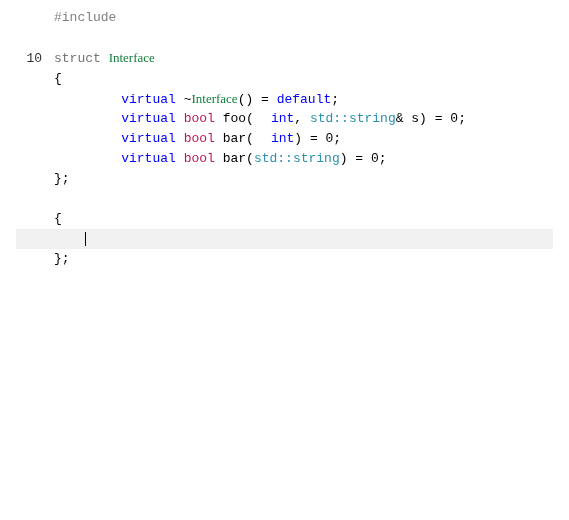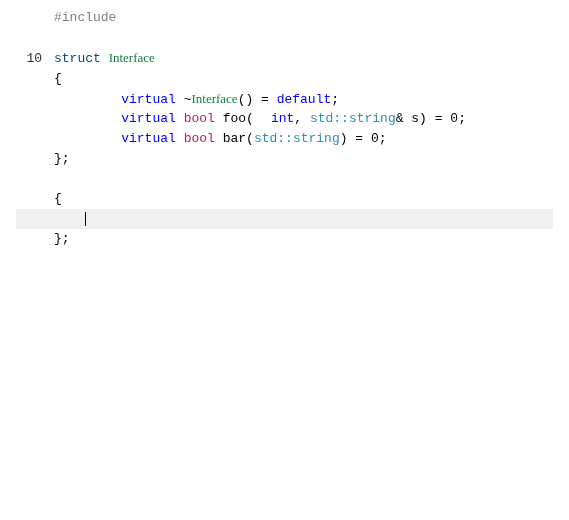--- a/index.html
+++ b/index.html
@@ -49,21 +49,21 @@
 
     .line-number.active {
       color: #333333;
     }
 
     .line-content {
       flex: 1;
       white-space: pre;
       padding-left: 4px;
     }
-    .kw-struct { color: #0c4a6e; }
+    .kw-struct { color: #737373; }
     .kw-virtual { color: #0000ff; margin-left: 36px; }
     .kw-bool { color: #be185d; }
     .kw-default { color: #0000ff; }
     .kw-int { color: #0000ff; margin-left: 17px; }
     .type-name { color: #15803d; font-family: Liberation Serif, serif; }
     .type-string { color: #2b91af; }
     .preprocessor { color: #808080; }
     .punctuation { color: #000000; }
 
     .cursor-line {
@@ -113,20 +113,24 @@
     <div class="line">
       <span class="line-number"></span>
       <span class="line-content">    <span class="kw-virtual">virtual</span> ~<span class="type-name">Interface</span>() = <span class="kw-default">default</span>;</span>
     </div>
 
     <div class="line">
       <span class="line-number"></span>
       <span class="line-content">    <span class="kw-virtual">virtual</span> <span class="kw-bool">bool</span> foo(<span class="kw-int">int</span>, <span class="type-string">std::string</span>&amp; s) = 0;</span>
     </div>
 
+    <div class="line">
+      <span class="line-number"></span>
+      <span class="line-content">    <span class="kw-virtual">virtual</span> <span class="kw-bool">bool</span> bar(<span class="kw-int">int</span>) = 0;</span>
+    </div>
 
     <div class="line">
       <span class="line-number"></span>
       <span class="line-content">    <span class="kw-virtual">virtual</span> <span class="kw-bool">bool</span> bar(<span class="type-string">std::string</span>) = 0;</span>
     </div>
 
     <div class="line">
       <span class="line-number"></span>
       <span class="line-content"><span class="punctuation">};</span></span>
     </div>

